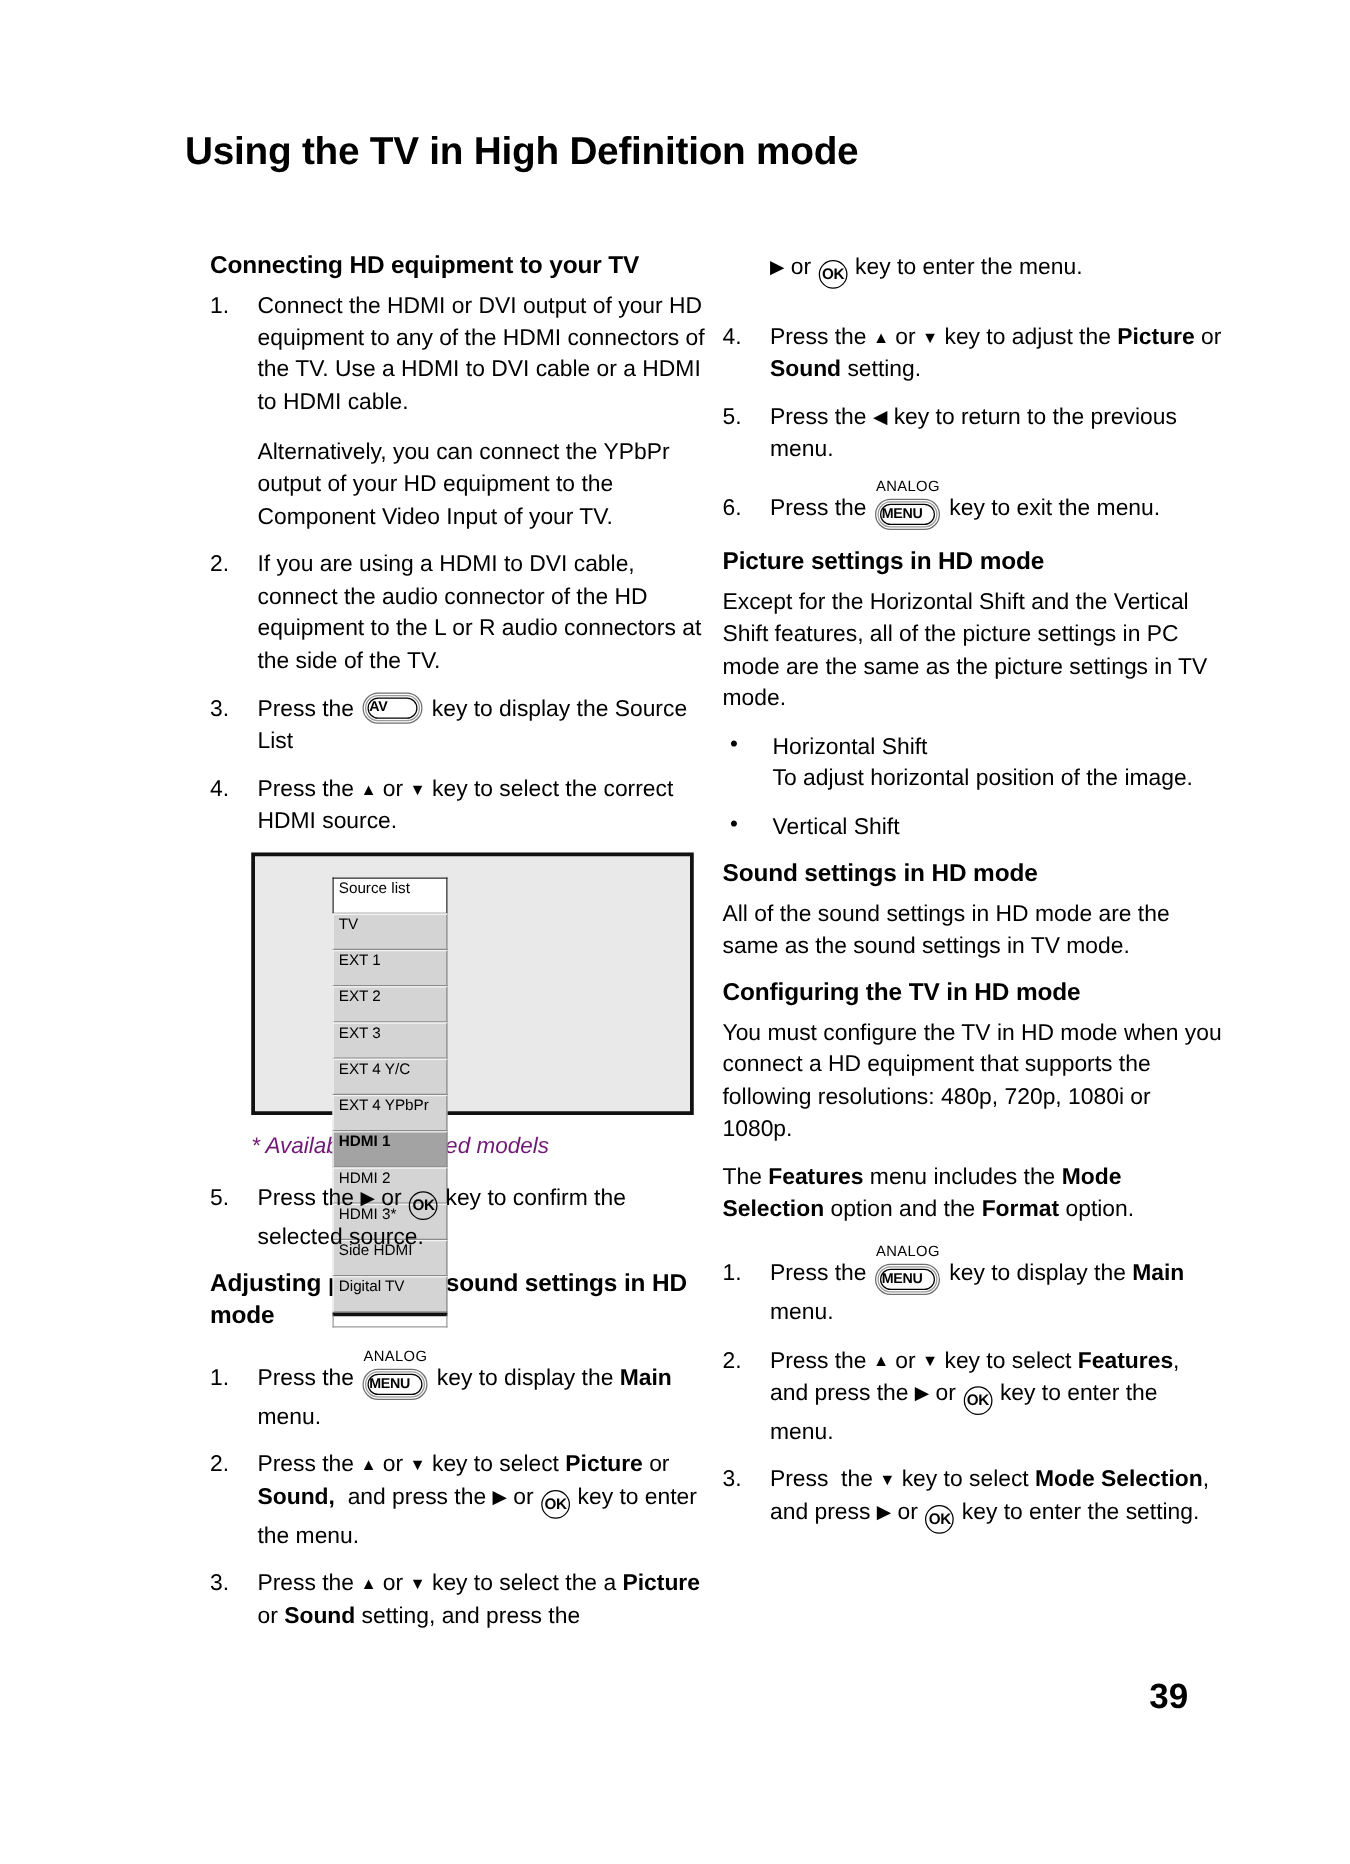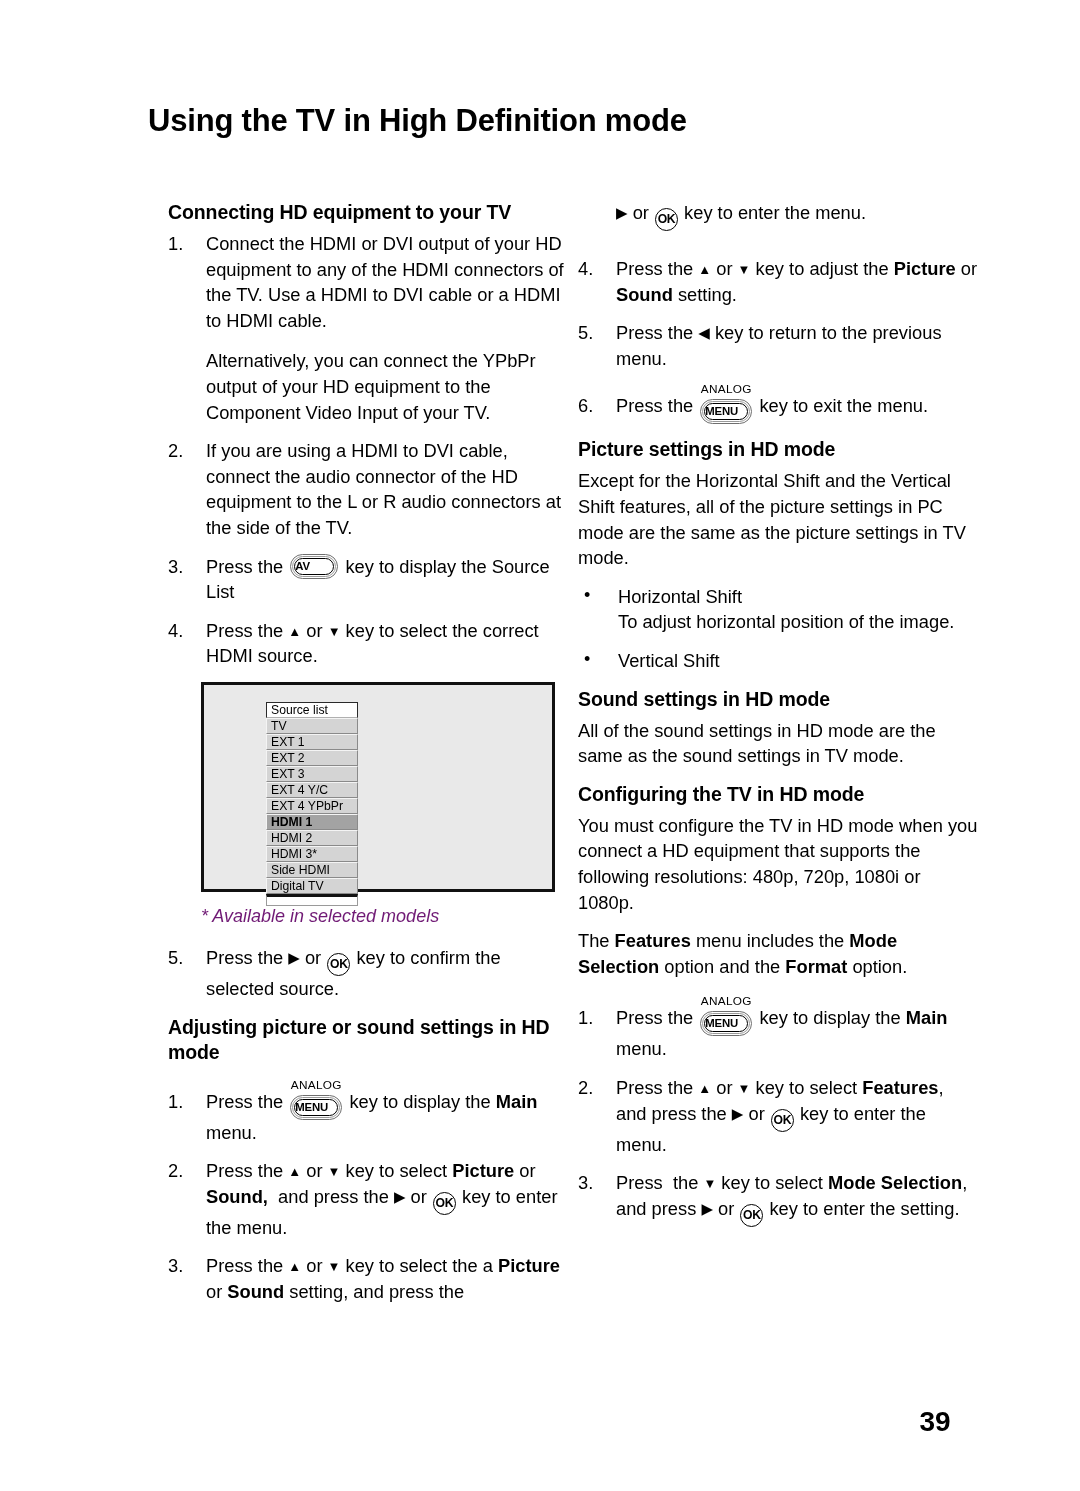--- a/index.html
+++ b/index.html
@@ -194,21 +194,21 @@
   }
   .srclist {
     position: absolute;
     left: 62px;
     top: 17px;
     width: 92px;
     font-family: "Liberation Sans", sans-serif;
   }
   .srclist .row {
     box-sizing: border-box;
-    height: 16px;
+    height: 29px;
     line-height: 14px;
     font-size: 12.2px;
     padding-left: 4px;
     background: #d4d4d4;
     border-top: 1px solid #f4f4f4;
     border-left: 1px solid #f4f4f4;
     border-right: 1px solid #8a8a8a;
     border-bottom: 1px solid #8a8a8a;
     white-space: nowrap;
     overflow: hidden;
@@ -236,21 +236,21 @@
     margin: 14px 0 0 33px;
     font-size: 18px;
     font-style: italic;
     color: #701a75;
   }
 
   
   .page-number {
     position: absolute;
     left: 900px;
-    top: 1406px;
+    top: 1341px;
     width: 70px;
     text-align: center;
     font-size: 28px;
     font-weight: bold;
   }
 </style>
 </head>
 <body>
 
 <div class="page">

